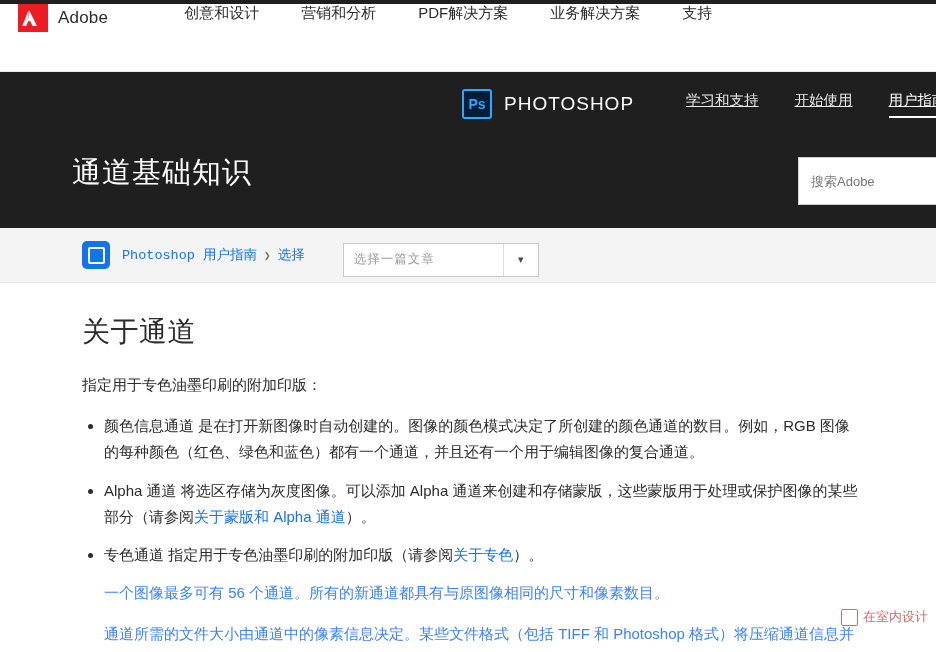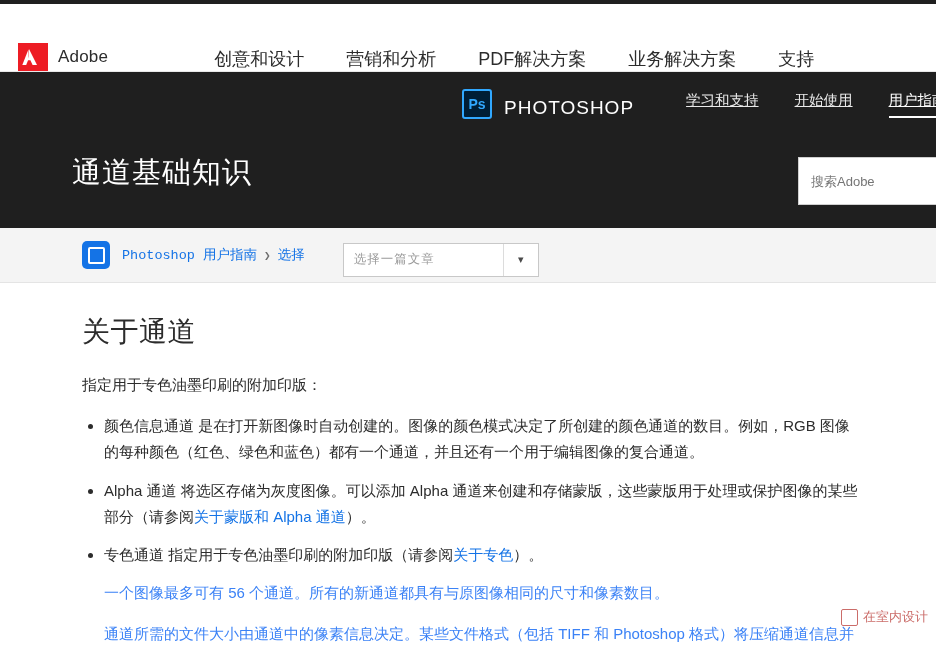--- a/index.html
+++ b/index.html
@@ -19,21 +19,21 @@
     width: 936px;
     height: 652px;
   }
 
   
   .global-nav {
     height: 67px;
     background: #ffffff;
     border-bottom: 1px solid #e8e8e8;
     display: flex;
-    align-items: flex-end;
+    align-items: flex-start;
     position: relative;
   }
   .brand {
     display: flex;
     align-items: center;
     margin-left: 18px;
     gap: 10px;
   }
   .adobe-logo {
     width: 30px;
@@ -42,40 +42,40 @@
   }
   .brand-name {
     font-size: 17px;
     color: #2c2c2c;
     letter-spacing: .2px;
   }
   .global-links {
     display: flex;
     align-items: center;
     gap: 42px;
-    margin-left: 106px;
-    font-size: 18px;
+    margin-left: 76px;
+    font-size: 15px;
     color: #2c2c2c;
   }
   .global-links span {
     white-space: nowrap;
     cursor: pointer;
   }
 
   
   .product-bar {
     background: #1f1f1f;
     height: 63px;
     display: flex;
     align-items: center;
     position: relative;
   }
   .ps-group {
     display: flex;
-    align-items: flex-end;
+    align-items: center;
     gap: 12px;
     margin-left: 462px;
   }
   .ps-icon {
     width: 26px;
     height: 26px;
     border: 2px solid #31a8ff;
     border-radius: 3px;
     color: #31a8ff;
     font-size: 14px;

